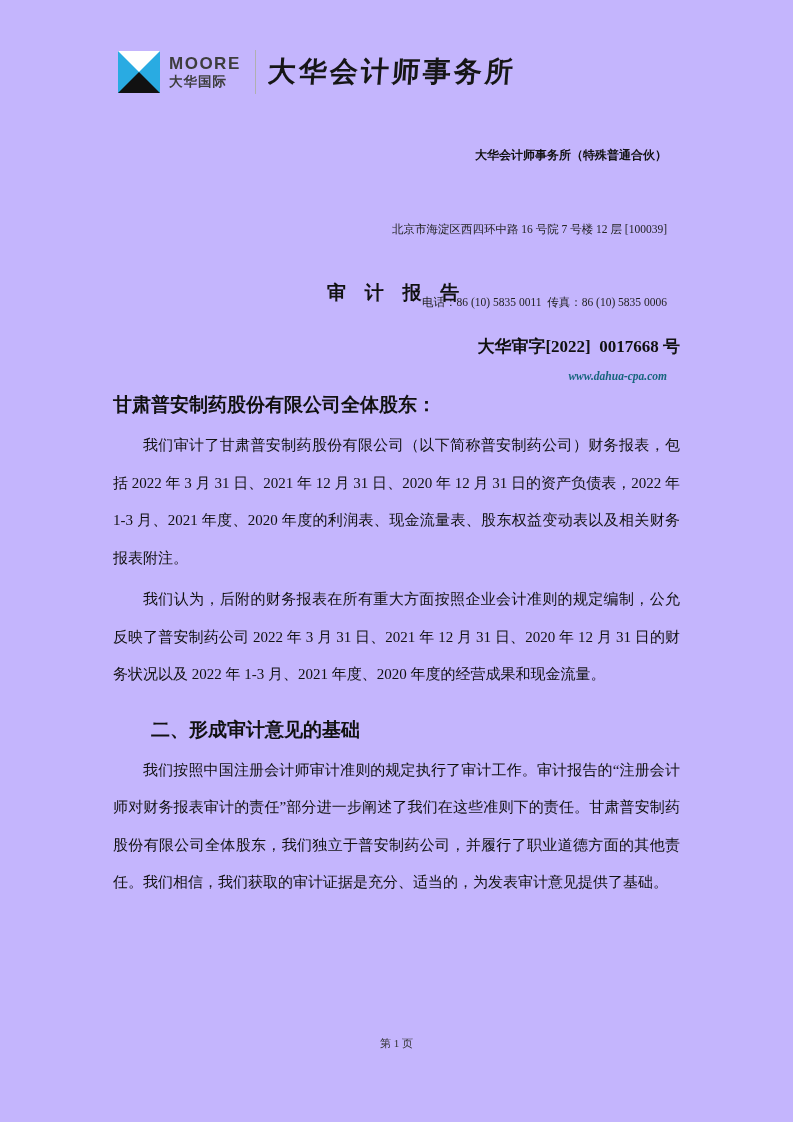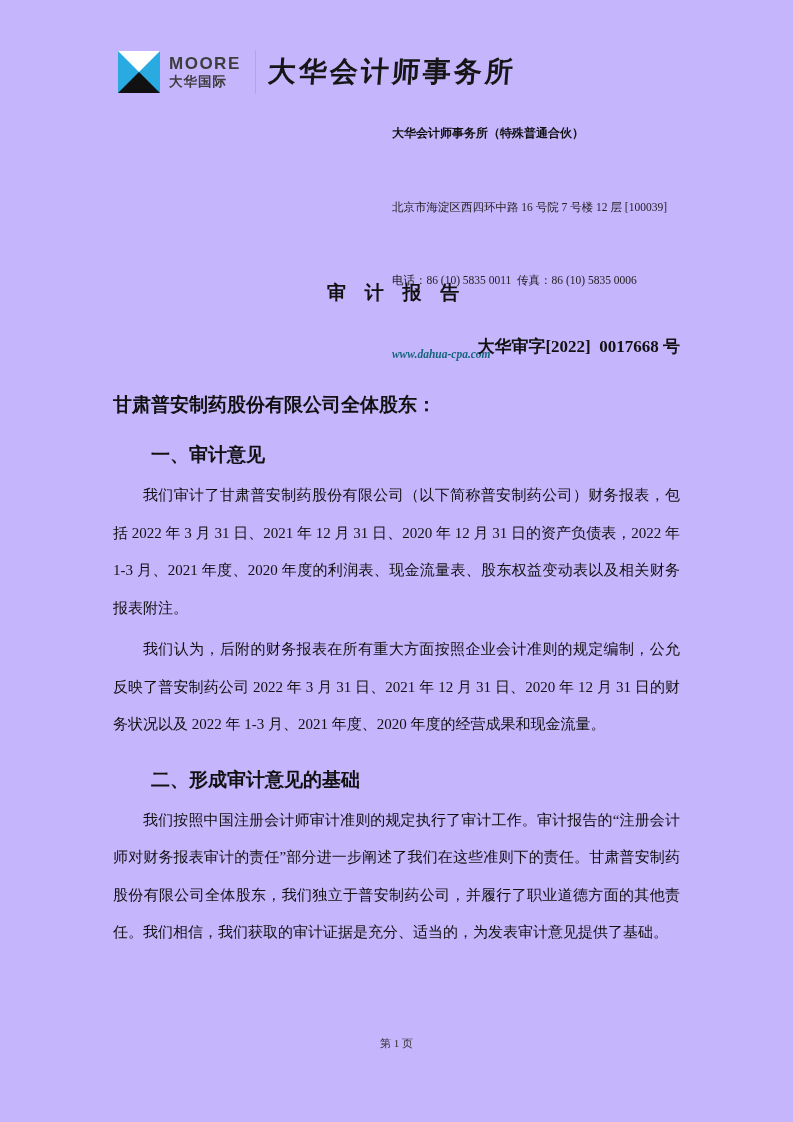--- a/index.html
+++ b/index.html
@@ -51,22 +51,23 @@
     font-weight: 900;
     letter-spacing: 3px;
     transform: skewX(-4deg);
     color: #161616;
     white-space: nowrap;
   }
 
   
   .contact {
     position: absolute;
-    top: 72px;
+    top: 94px;
     right: 126px;
+    text-align: right;
     font-size: 11.5px;
     line-height: 24.5px;
     color: #222222;
     white-space: pre-wrap;
   }
   .contact .firm-line { font-weight: bold; font-size: 12px; color: #111; }
   .contact .website {
     display: inline-block;
     font-style: italic;
     font-weight: bold;
@@ -150,21 +151,20 @@
     <div class="address-line">北京市海淀区西四环中路 16 号院 7 号楼 12 层 [100039]</div>
     <div class="phone-line">电话：86 (10) 5835 0011  传真：86 (10) 5835 0006</div>
     <div><span class="website">www.dahua-cpa.com</span></div>
   </div>
 
   <div class="doc">
     <div class="doc-title">审 计 报 告</div>
     <div class="doc-ref">大华审字[2022]  0017668 号</div>
     <div class="addressee">甘肃普安制药股份有限公司全体股东：</div>
 
-    <div class="section-heading">一、审计意见</div>
     <p class="para">我们审计了甘肃普安制药股份有限公司（以下简称普安制药公司）财务报表，包括 2022 年 3 月 31 日、2021 年 12 月 31 日、2020 年 12 月 31 日的资产负债表，2022 年 1-3 月、2021 年度、2020 年度的利润表、现金流量表、股东权益变动表以及相关财务报表附注。</p>
     <p class="para tight">我们认为，后附的财务报表在所有重大方面按照企业会计准则的规定编制，公允反映了普安制药公司 2022 年 3 月 31 日、2021 年 12 月 31 日、2020 年 12 月 31 日的财务状况以及 2022 年 1-3 月、2021 年度、2020 年度的经营成果和现金流量。</p>
 
     <div class="section-heading">二、形成审计意见的基础</div>
     <p class="para">我们按照中国注册会计师审计准则的规定执行了审计工作。审计报告的“注册会计师对财务报表审计的责任”部分进一步阐述了我们在这些准则下的责任。甘肃普安制药股份有限公司全体股东，我们独立于普安制药公司，并履行了职业道德方面的其他责任。我们相信，我们获取的审计证据是充分、适当的，为发表审计意见提供了基础。</p>
   </div>
 
   <div class="page-footer">第 1 页</div>
 
 </div>

